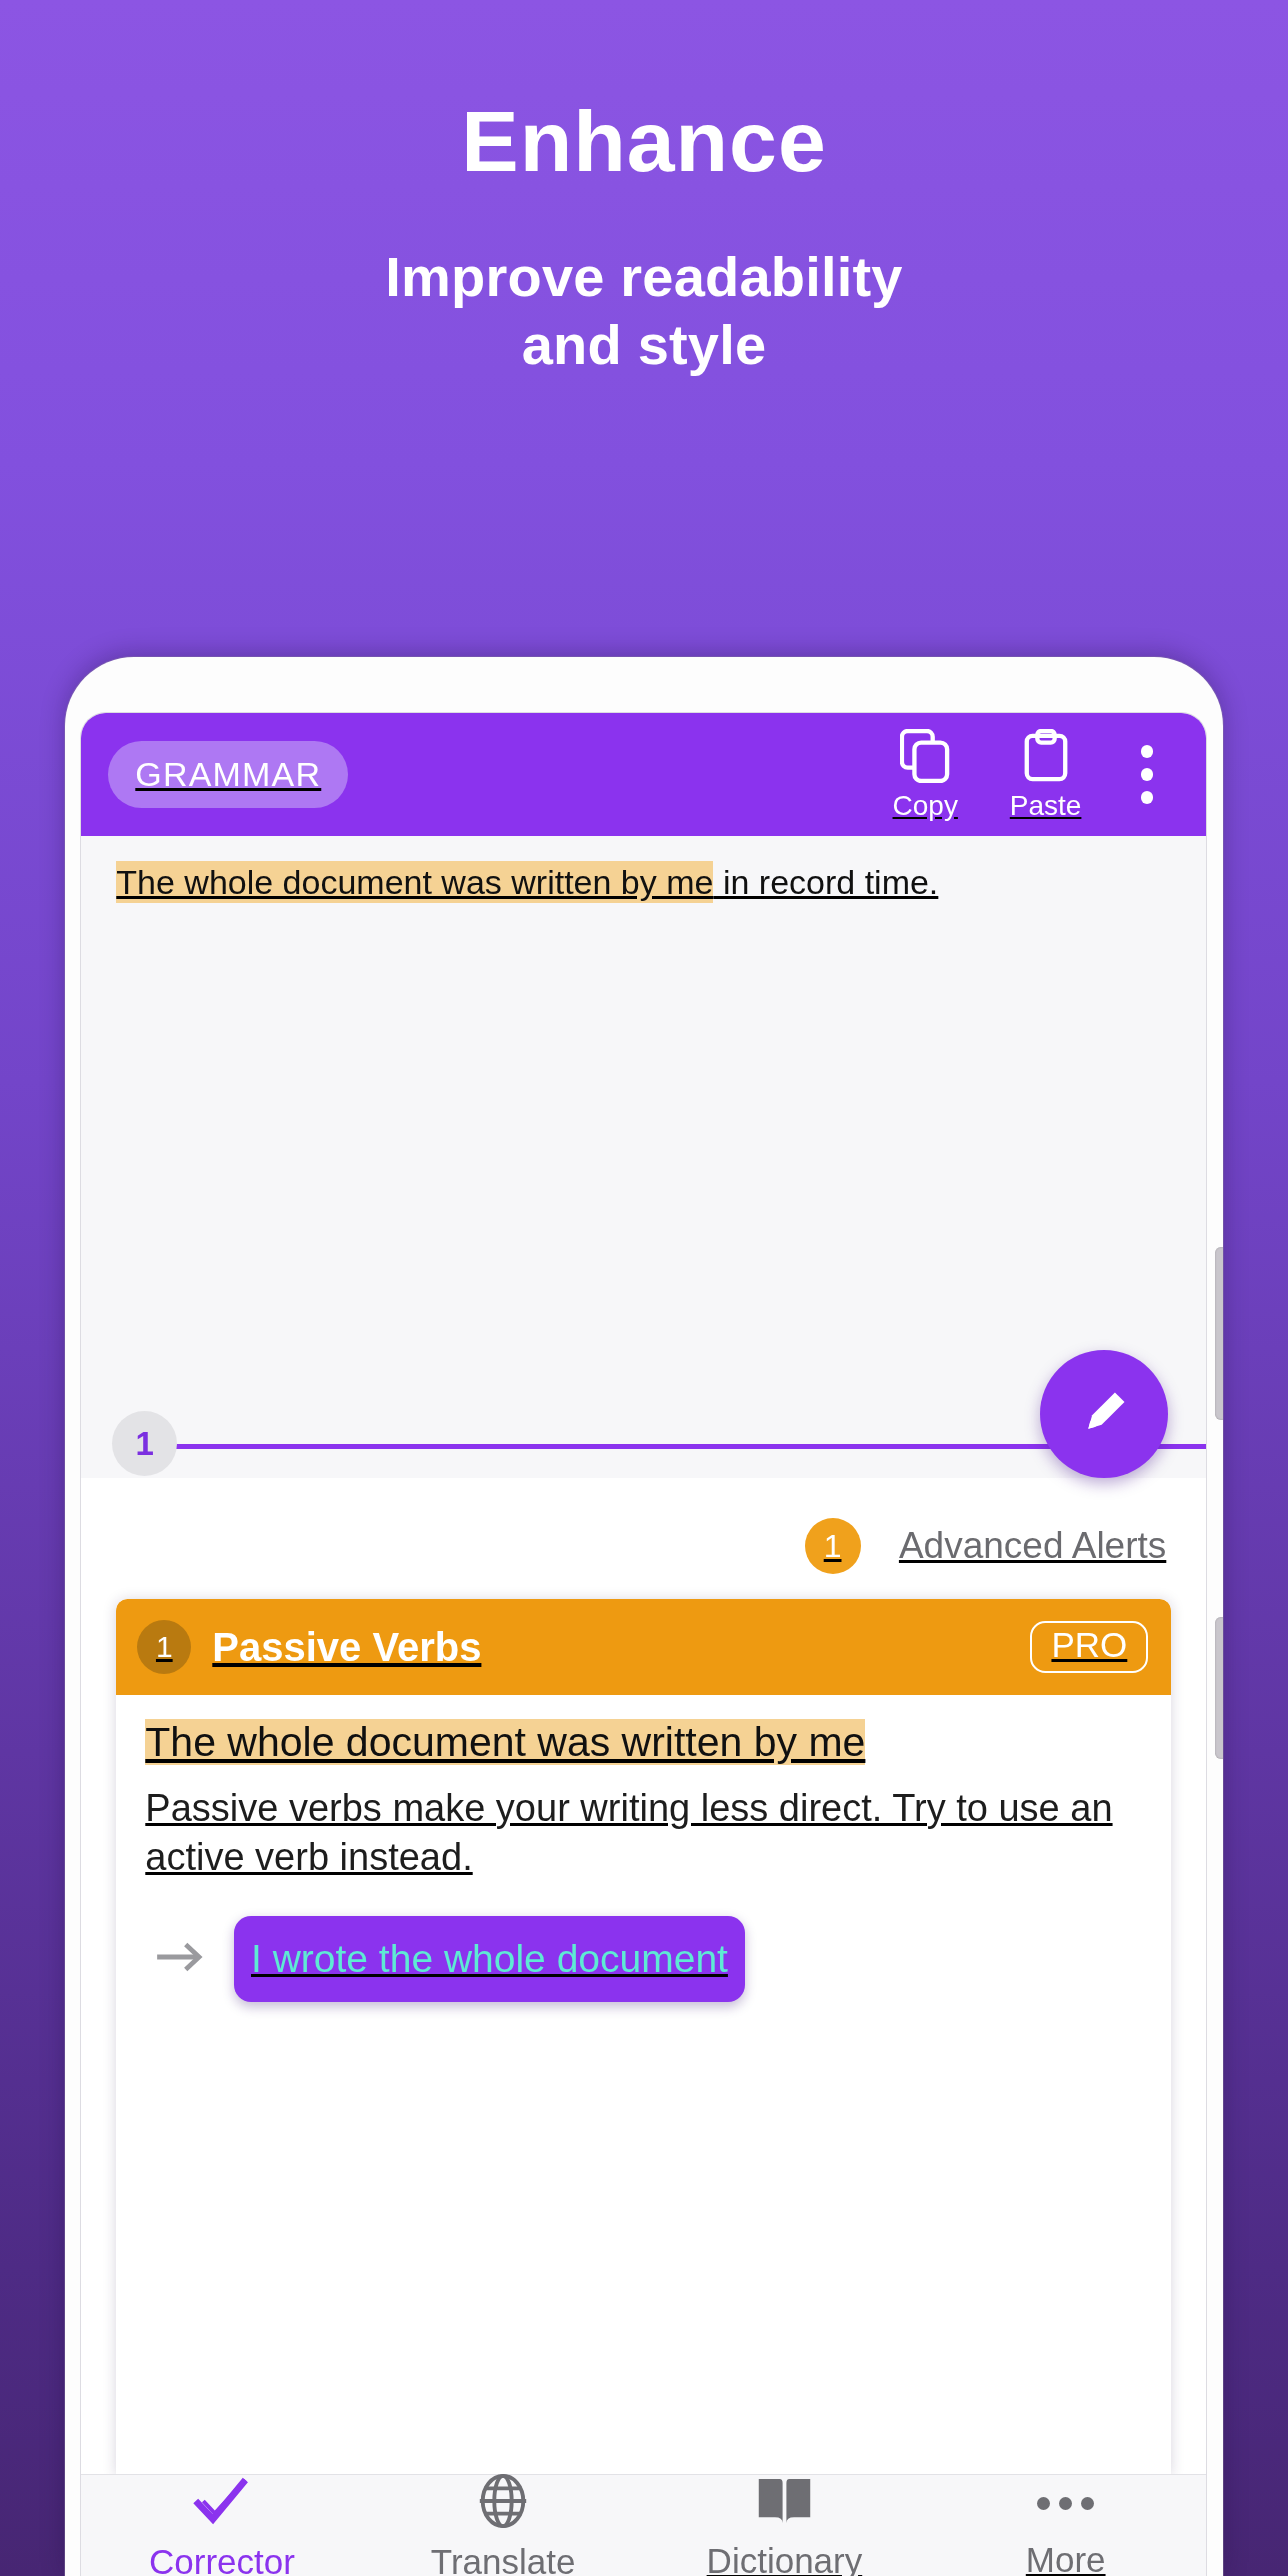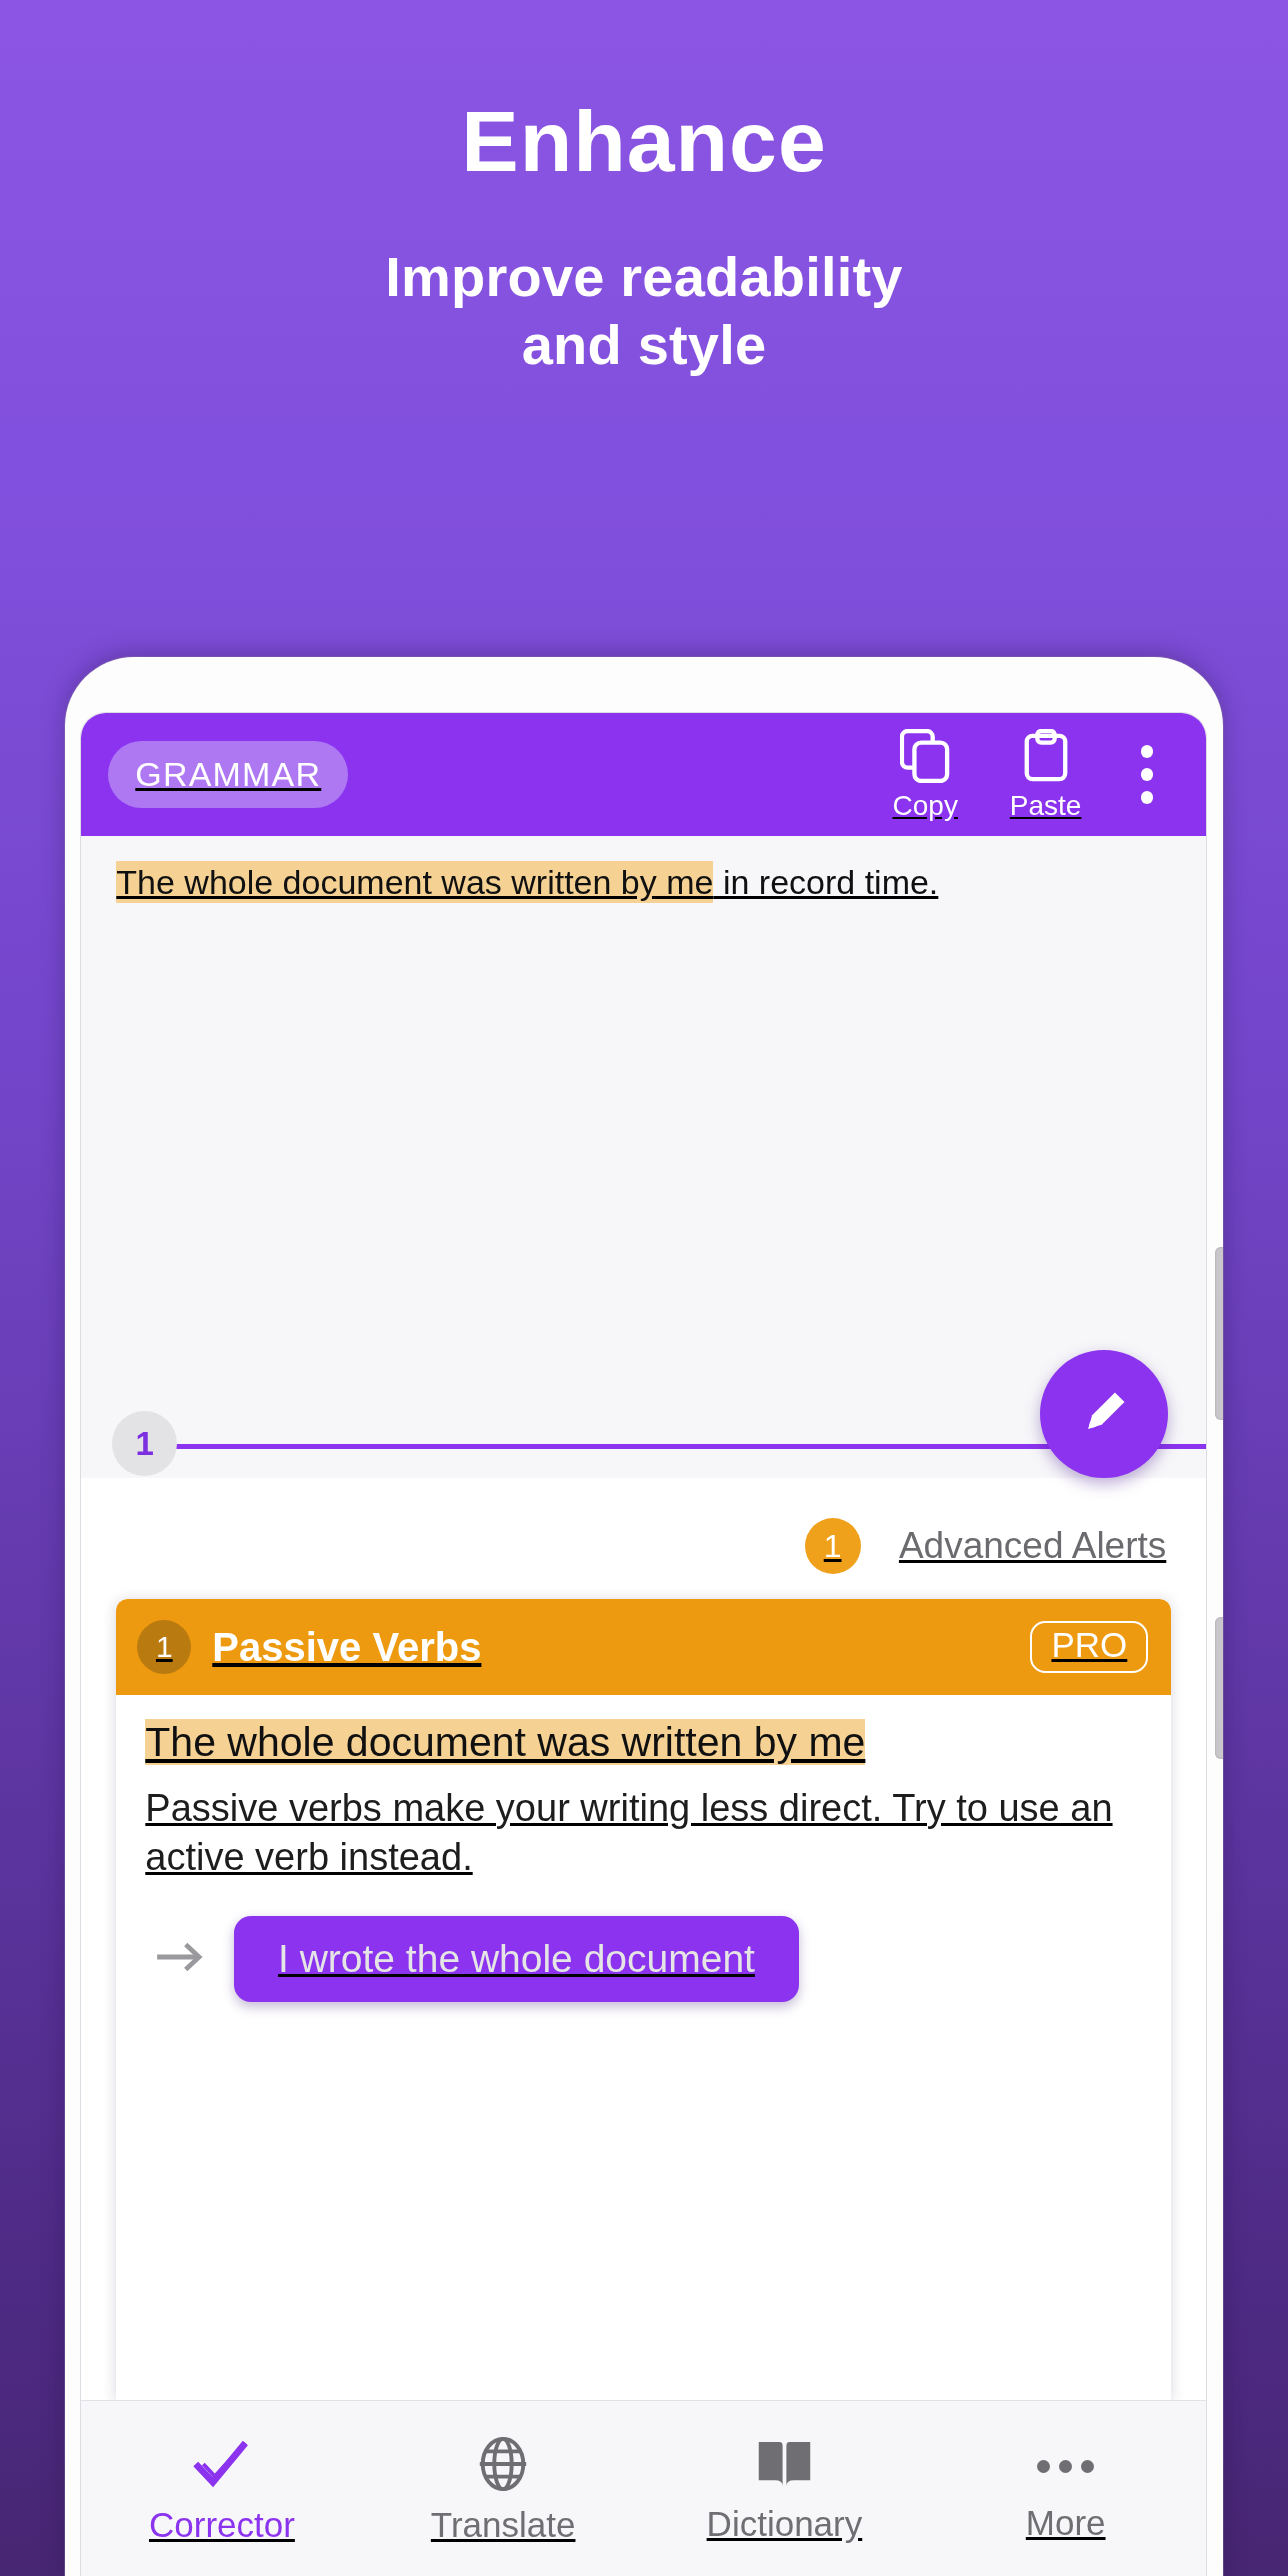--- a/index.html
+++ b/index.html
@@ -105,27 +105,27 @@
   .pro-badge{
     margin-left:auto; border:2.9px solid #fff; border-radius:15.3px; color:#fff;
     font-size:35px; padding:2.9px 19px 5.8px; line-height:1.1; cursor:pointer;
   }
   .card-body{ padding:21px 29px 0 29px; }
   .quote{ font-size:41px; line-height:1.28; color:#101010; }
   .quote .hl{ background:#F5D294; box-decoration-break:clone; -webkit-box-decoration-break:clone; }
   .explain{ font-size:38px; line-height:1.3; color:#1d1d1d; margin-top:15.3px; }
   .suggest-row{ display:flex; align-items:center; gap:27px; margin-top:33px; padding-left:7.7px; }
   .chip{
-    background:#8B33EE; color:#e5e5e5; font-size:39px; border-radius:17px;
-    padding:21px 44px; box-shadow:0 4.8px 11.5px rgba(50,15,110,.28); cursor:pointer;
+    background:#8B33EE; color:#5eead4; font-size:39px; border-radius:17px;
+    padding:21px 17px; box-shadow:0 4.8px 11.5px rgba(50,15,110,.28); cursor:pointer;
   }
 
   
   .navbar{
-    flex:0 0 auto; height:176px; background:#f7f7f9; border-top:1px solid #e2e2e6;
+    flex:0 0 auto; height:102px; background:#f7f7f9; border-top:1px solid #e2e2e6;
     display:flex; align-items:center;
   }
   .nav-item{ flex:1; display:flex; flex-direction:column; align-items:center; gap:9.6px; cursor:pointer; }
   .nav-label{ font-size:35px; color:#6e6e73; line-height:1; }
   .nav-item.active .nav-label{ color:#8B33EE; }
   .dots3{ display:flex; gap:8.6px; height:58px; align-items:center; }
   .dots3 i{ width:13.4px; height:13.4px; border-radius:50%; background:#6e6e73; display:block; }
 </style>
 </head>
 <body>

